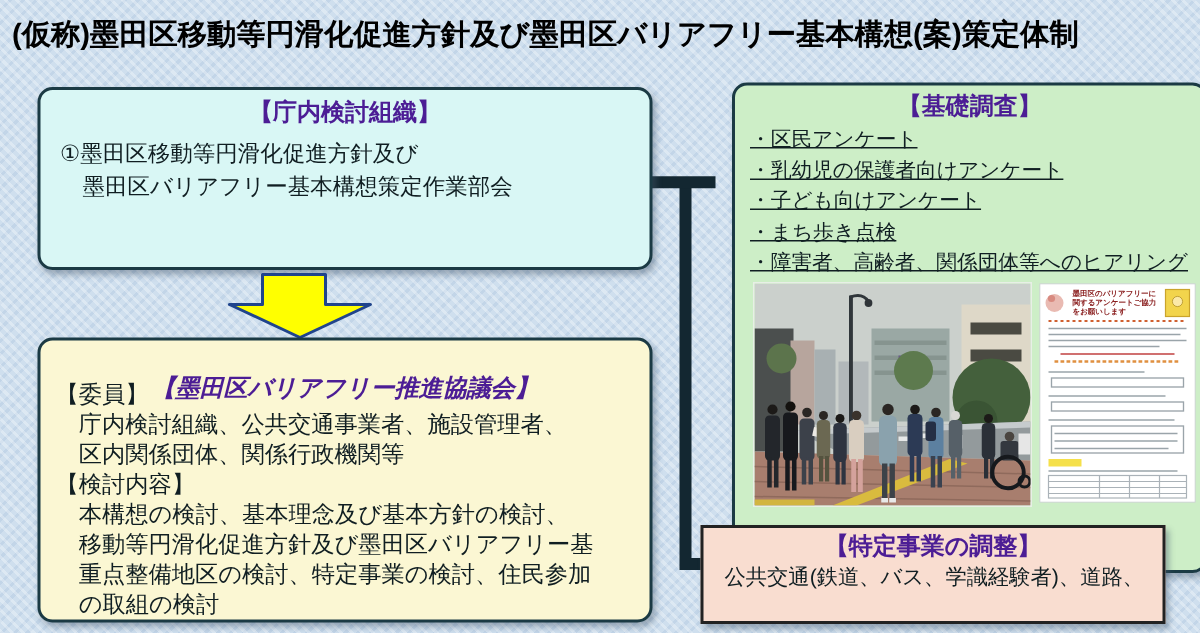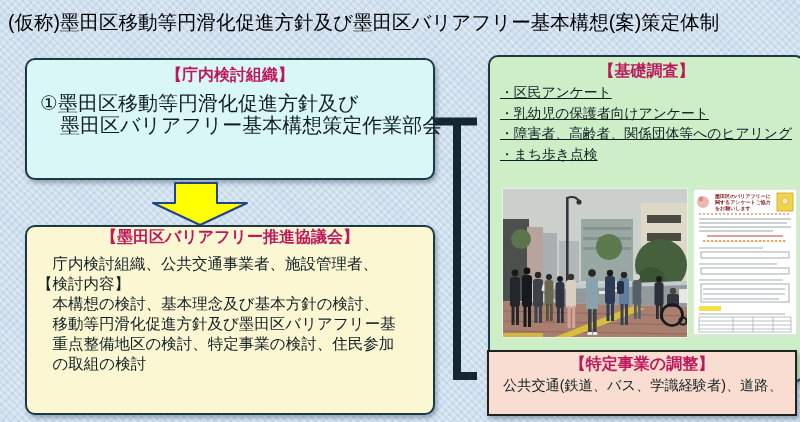--- a/index.html
+++ b/index.html
@@ -7,39 +7,39 @@
     position:relative;width:800px;height:422px;overflow:hidden;
     font-family:"Liberation Sans","DejaVu Sans",sans-serif;
     color:#101e22;
     background-color:#cfdfee;
     background-image:
       repeating-linear-gradient(45deg, rgba(255,255,255,.30) 0 2px, transparent 2px 5px),
       repeating-linear-gradient(-45deg, rgba(171,195,221,.35) 0 2px, transparent 2px 6px);
   }
   .title{
     position:absolute;left:8px;top:9px;width:788px;
-    font-size:19.5px;font-weight:400;color:#000;letter-spacing:0;white-space:nowrap;
+    font-size:19.5px;font-weight:700;color:#000;letter-spacing:0;white-space:nowrap;
   }
   .box{
     position:absolute;box-sizing:border-box;
     border:2px solid #1b3a44;border-radius:10px;
     box-shadow:2px 3px 4px rgba(70,90,110,.45);
   }
-  .box-header{font-weight:700;font-size:16px;text-align:center;color:#be185d;}
+  .box-header{font-weight:700;font-size:16px;text-align:center;color:#4c1d95;}
   .box-line{white-space:nowrap;}
   .internal{left:25px;top:58px;width:410px;height:122px;background:#d9f7f5;}
   .internal .box-header{margin-top:5px;}
-  .internal .lines{position:absolute;left:13px;top:32px;font-size:20px;line-height:22px;}
+  .internal .lines{position:absolute;left:13px;top:32px;font-size:15px;line-height:22px;}
   .council{left:25px;top:225px;width:410px;height:190px;background:#fbf7d3;}
-  .council .box-header{margin-top:0;}
+  .council .box-header{margin-top:22px;font-style:italic;}
   .council .lines{position:absolute;left:10px;top:27px;font-size:15.5px;line-height:20px;}
   .survey{left:488px;top:55px;width:317px;height:327px;background:#cdeec7;}
   .survey .box-header{margin-top:4px;}
   .survey .lines{position:absolute;left:10px;top:26px;font-size:13.8px;line-height:20.5px;text-decoration:underline;}
-  .projects{left:487px;top:350px;width:310px;height:66px;background:#f9ddd0;border:2px solid #222;border-radius:0;}
+  .projects{left:467px;top:350px;width:310px;height:66px;background:#f9ddd0;border:2px solid #222;border-radius:0;}
   .projects .box-header{margin-top:2px;}
   .projects .lines{position:absolute;left:14px;top:23px;font-size:14.2px;line-height:21px;}
   .photo{position:absolute;left:12px;top:131px;width:184px;height:148px;border:1px solid #e8efe6;}
   .doc{position:absolute;left:203px;top:132px;width:104px;height:146px;}
   .doc-title{
     position:absolute;left:22px;top:4px;width:60px;
     font-size:5px;line-height:1.2;font-weight:700;color:#8b2020;
   }
   .overlay{position:absolute;left:0;top:0;pointer-events:none;}
   .down-arrow{position:absolute;left:150px;top:182px;}
@@ -65,36 +65,39 @@
     </div>
   </div>
 
   <svg class="down-arrow" width="100" height="44" viewBox="0 0 100 44">
     <polygon points="25,1 67,1 67,21 97,21 50,43 3,21 25,21" fill="#ffff00" stroke="#20448c" stroke-width="2" stroke-linejoin="round"></polygon>
   </svg>
 
   <div class="box council">
     <div class="box-header">【墨田区バリアフリー推進協議会】</div>
     <div class="lines">
+      <div class="box-line">【委員】</div>
       <div class="box-line">　庁内検討組織、公共交通事業者、施設管理者、</div>
+      <div class="box-line">　区内関係団体、関係行政機関等</div>
       <div class="box-line">【検討内容】</div>
       <div class="box-line">　本構想の検討、基本理念及び基本方針の検討、</div>
       <div class="box-line">　移動等円滑化促進方針及び墨田区バリアフリー基</div>
       <div class="box-line">　重点整備地区の検討、特定事業の検討、住民参加</div>
       <div class="box-line">　の取組の検討</div>
     </div>
   </div>
 
   <div class="box survey">
     <div class="box-header">【基礎調査】</div>
     <div class="lines">
       <div class="box-line">・区民アンケート</div>
       <div class="box-line">・乳幼児の保護者向けアンケート</div>
+      <div class="box-line">・子ども向けアンケート</div>
+      <div class="box-line">・まち歩き点検</div>
       <div class="box-line">・障害者、高齢者、関係団体等へのヒアリング</div>
-      <div class="box-line">・まち歩き点検</div>
     </div>
 
     <svg class="photo" width="184" height="148" viewBox="0 0 184 148" preserveAspectRatio="none">
       <rect x="0" y="0" width="184" height="148" fill="#cbd0cc"></rect>
 
       <rect x="0" y="30" width="26" height="82" fill="#4b4f4e"></rect>
       <rect x="24" y="38" width="16" height="56" fill="#b7a59d"></rect>
       <rect x="40" y="44" width="14" height="50" fill="#a8b0b2"></rect>
       <rect x="56" y="52" width="20" height="42" fill="#b2b8ba"></rect>
       <rect x="78" y="30" width="52" height="62" fill="#9aa8a4"></rect>

